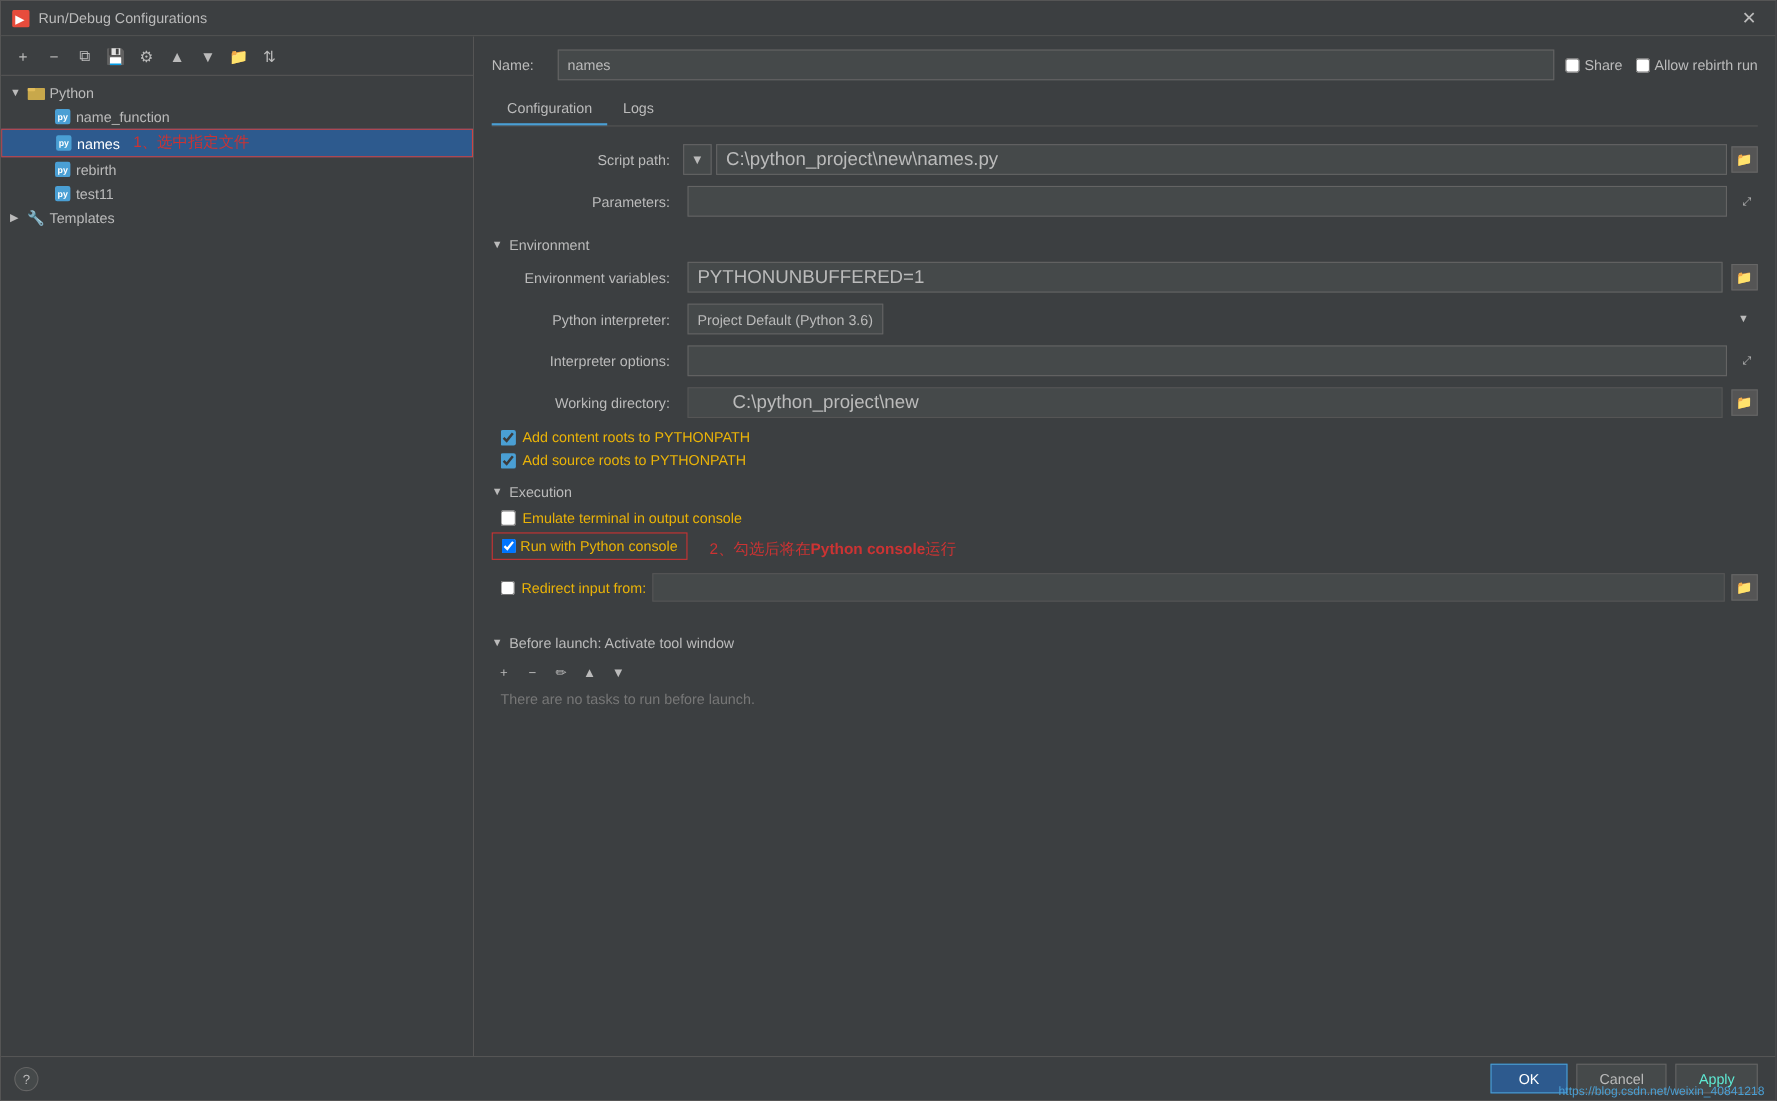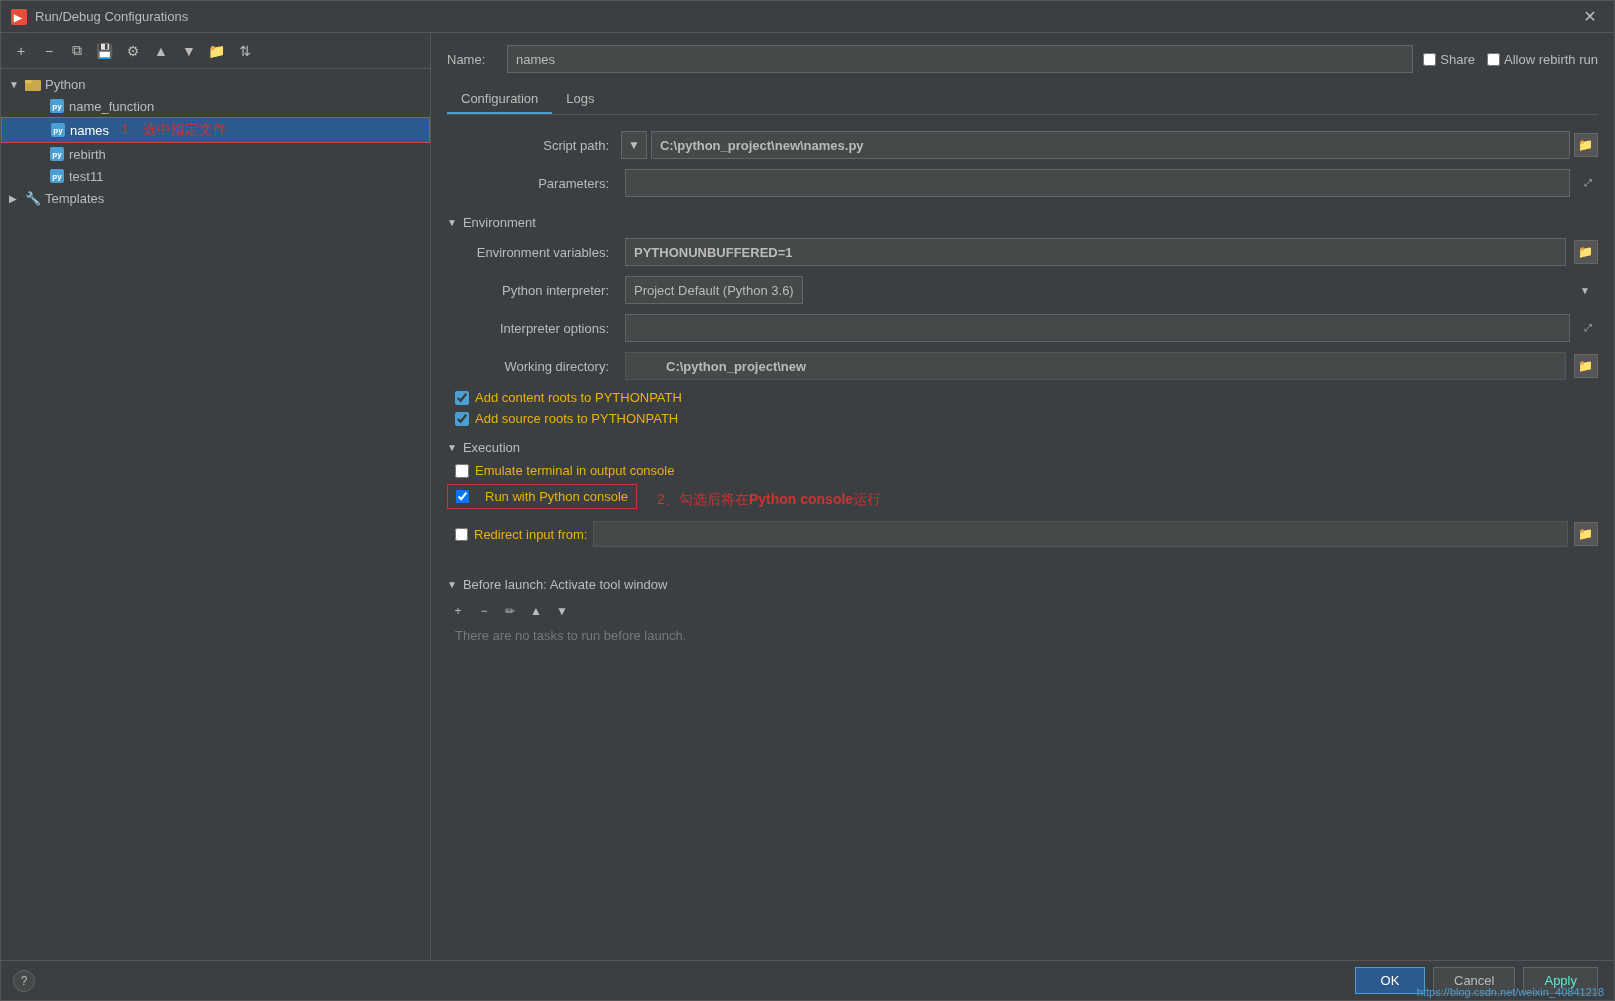--- a/index.html
+++ b/index.html
@@ -202,23 +202,22 @@
       font-size: 13px;
       text-align: right;
       padding-right: 8px;
     }
     .form-input {
       flex: 1;
       background: #45494a;
       border: 1px solid #646464;
       color: #bbbbbb;
       padding: 4px 8px;
-      font-size: 13px;
+      font-size: 17px;
       height: 28px;
-      font-weight: bold;
     }
     .form-input-readonly {
       background: #45494a;
       border: 1px solid #555;
       color: #bbbbbb;
       padding-left: 40px;
     }
     .form-select {
       flex: 1;
       background: #45494a;
@@ -290,21 +289,21 @@
       accent-color: #4a9fd4;
     }
     .cb-label {
       font-size: 13px;
       color: #eab308;
     }
     
     .run-console-row {
       display: flex;
       align-items: center;
-      gap: 16px;
+      gap: 4px;
       margin-bottom: 6px;
       padding: 4px 8px;
       border: 1px solid #cc3333;
       width: fit-content;
     }
     .annotation-2 {
       color: #cc3333;
       font-size: 14px;
       margin-left: 20px;
     }

